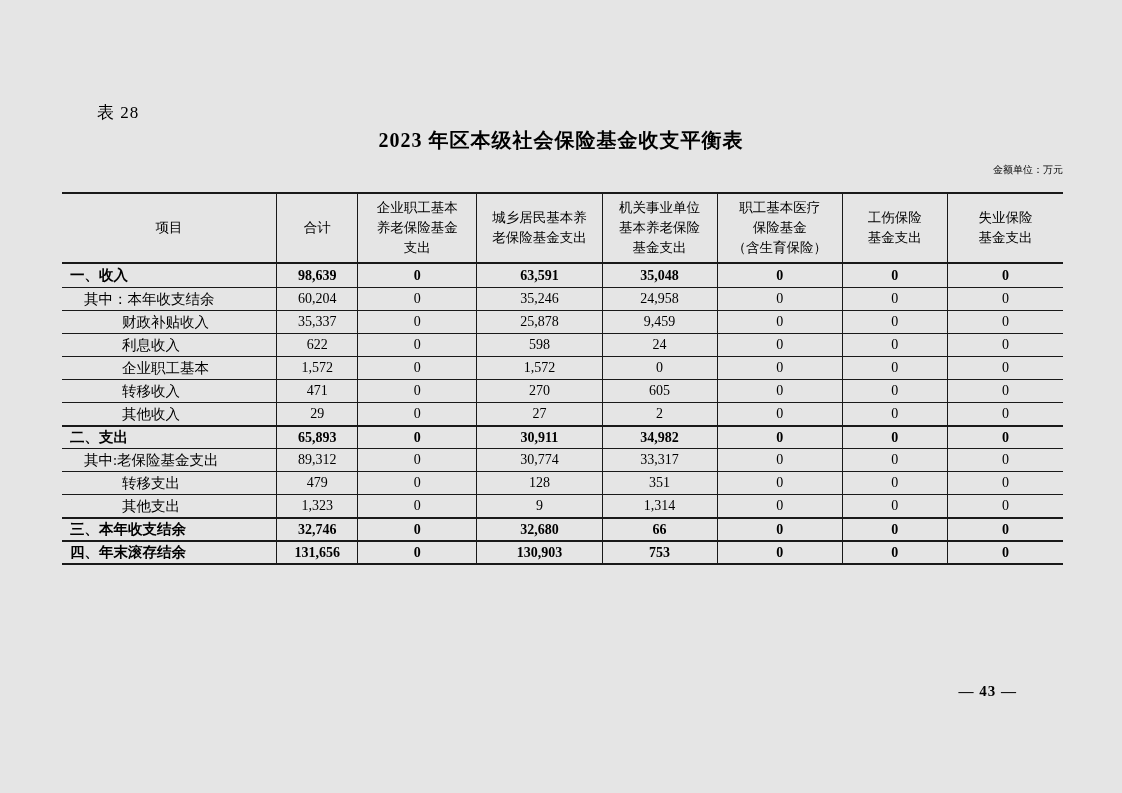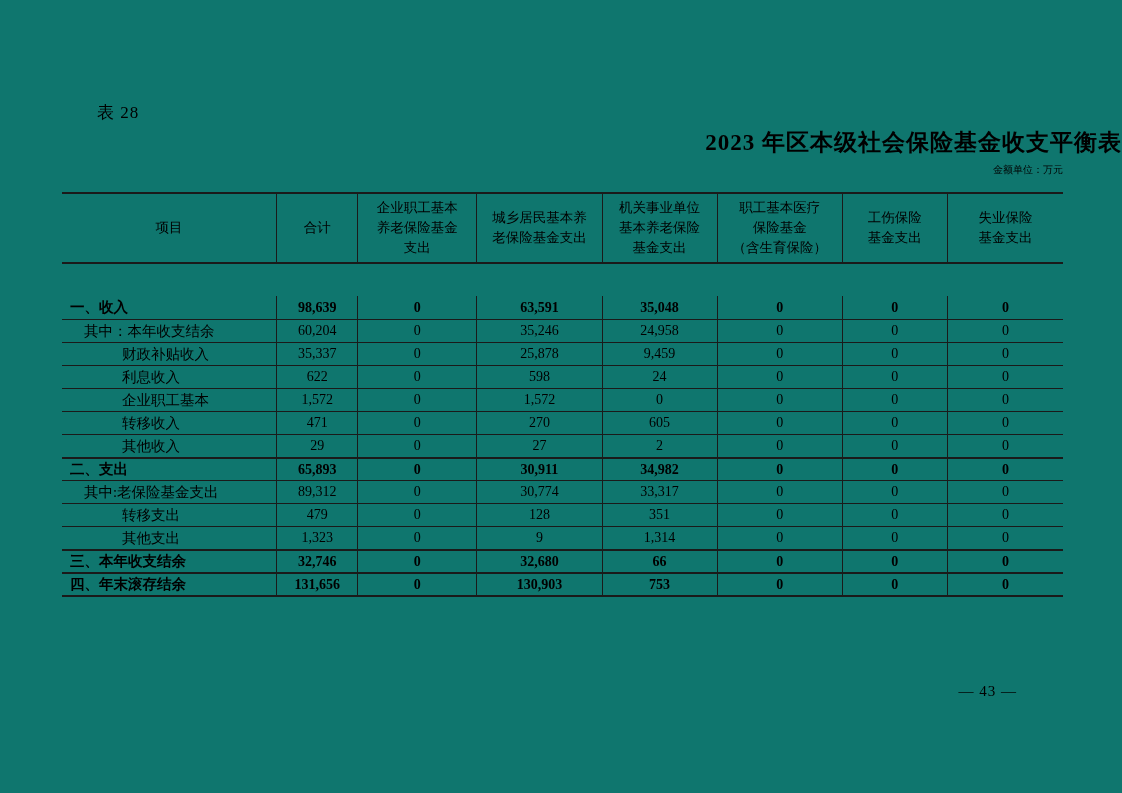--- a/index.html
+++ b/index.html
@@ -3,39 +3,39 @@
 <meta charset="utf-8">
 <style>
   * { margin: 0; padding: 0; box-sizing: border-box; }
   html, body { background: #ffffff; }
   body { font-family: "Liberation Serif", "DejaVu Serif", serif; color: #000; }
 
   .page {
     position: relative;
     width: 1122px;
     height: 793px;
-    background: #0f766e;
+    background: #e5e5e5;
     overflow: hidden;
   }
 
   .table-label {
     position: absolute;
     left: 97px;
     top: 101px;
     font-size: 17px;
     letter-spacing: 1px;
   }
 
   .doc-title {
     position: absolute;
     left: 0;
     top: 127px;
     width: 100%;
-    text-align: right;
-    font-size: 23px;
+    text-align: center;
+    font-size: 20px;
     font-weight: bold;
     letter-spacing: 1px;
   }
 
   .unit-note {
     position: absolute;
     right: 59px;
     top: 163px;
     font-size: 10px;
   }
@@ -64,21 +64,21 @@
     justify-content: center;
     text-align: center;
     font-size: 13.5px;
     line-height: 1.5;
     white-space: pre-line;
     border-right: 1px solid #1a1a1a;
     padding: 1px 2px;
   }
   .th:last-child { border-right: none; }
 
-  .tbody { border-bottom: 2.5px solid #1a1a1a; margin-top: 32px; }
+  .tbody { border-bottom: 2.5px solid #1a1a1a; }
 
   .tr { height: 23px; }
   .tr + .tr { border-top: 1px solid #1a1a1a; }
   .tr.section + .tr { border-top: 1px solid #1a1a1a; }
   .tr.section:not(:first-child) { border-top: 2px solid #1a1a1a; text-align: right; }
   .tr.section .td { font-weight: bold; }
 
   .td {
     display: flex;
     align-items: center;
@@ -95,20 +95,21 @@
   .indent0 { padding-left: 8px; }
   .indent1 { padding-left: 22px; }
   .indent2 { padding-left: 60px; }
 
   .page-number {
     position: absolute;
     right: 105px;
     top: 683px;
     font-size: 15px;
     letter-spacing: 1px;
+    font-weight: bold;
   }
 </style>
 </head>
 <body>
 
 <div class="page">
 
   <div class="table-label">表 28</div>
 
   <div class="doc-title">2023 年区本级社会保险基金收支平衡表</div>

